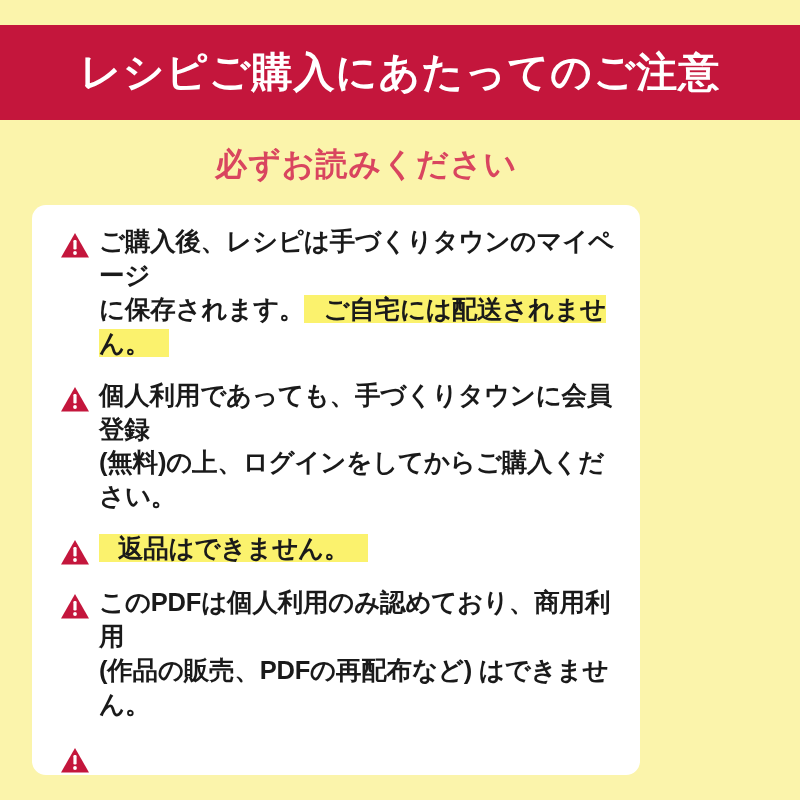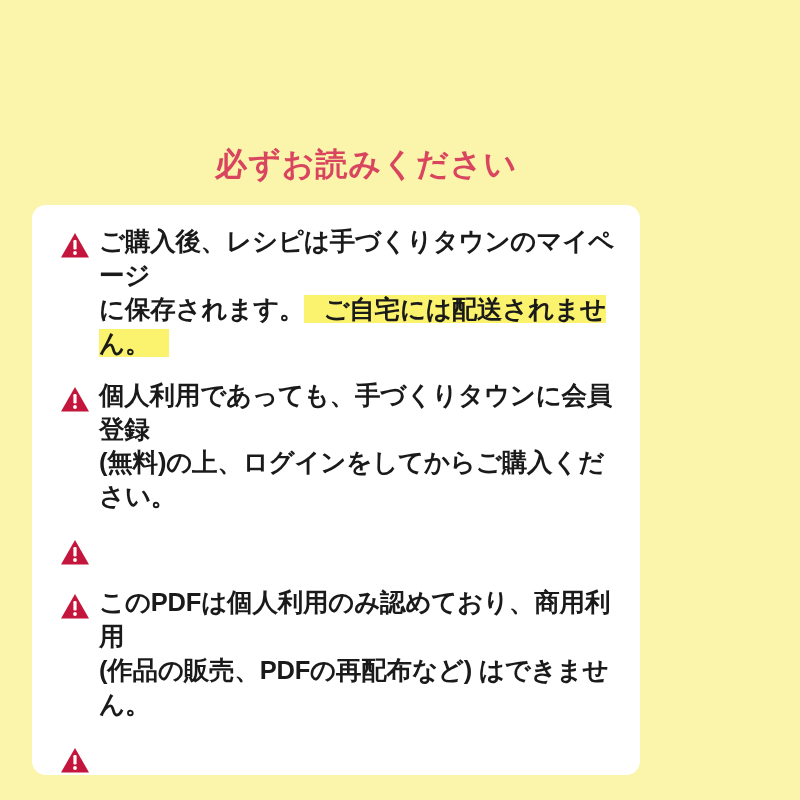--- a/index.html
+++ b/index.html
@@ -91,20 +91,23 @@
   
   .notice-item.single {
     margin-bottom: 20px;
   }
 </style>
 </head>
 <body>
 
 <div class="page">
 
+  <div class="header-band">
+    <div class="header-title">レシピご購入にあたってのご注意</div>
+  </div>
 
   <div class="subtitle">必ずお読みください</div>
 
   <div class="card">
     <div class="notice-list" id="notice-list">
         <div class="notice-item">
           <span class="warn-icon"><svg viewBox="0 0 30 27" width="30" height="27" xmlns="http://www.w3.org/2000/svg">
               <path d="M15 1 L29 25.5 L1 25.5 Z" fill="#c4163c"></path>
               <rect x="13.4" y="8" width="3.2" height="9.5" rx="1.2" fill="#ffffff"></rect>
               <circle cx="15" cy="21" r="1.9" fill="#ffffff"></circle>
@@ -124,20 +127,23 @@
             <div><span>個人利用であっても、手づくりタウンに会員登録</span></div>
             <div><span>(無料)の上、ログインをしてからご購入ください。</span></div>
           </div>
         </div>
         <div class="notice-item single">
           <span class="warn-icon"><svg viewBox="0 0 30 27" width="30" height="27" xmlns="http://www.w3.org/2000/svg">
               <path d="M15 1 L29 25.5 L1 25.5 Z" fill="#c4163c"></path>
               <rect x="13.4" y="8" width="3.2" height="9.5" rx="1.2" fill="#ffffff"></rect>
               <circle cx="15" cy="21" r="1.9" fill="#ffffff"></circle>
             </svg></span>
+          <div class="notice-text">
+            <div><span class="hl">返品はできません。</span></div>
+          </div>
         </div>
         <div class="notice-item">
           <span class="warn-icon"><svg viewBox="0 0 30 27" width="30" height="27" xmlns="http://www.w3.org/2000/svg">
               <path d="M15 1 L29 25.5 L1 25.5 Z" fill="#c4163c"></path>
               <rect x="13.4" y="8" width="3.2" height="9.5" rx="1.2" fill="#ffffff"></rect>
               <circle cx="15" cy="21" r="1.9" fill="#ffffff"></circle>
             </svg></span>
           <div class="notice-text">
             <div><span>このPDFは個人利用のみ認めており、商用利用</span></div>
             <div><span>(作品の販売、PDFの再配布など) はできません。</span></div>

